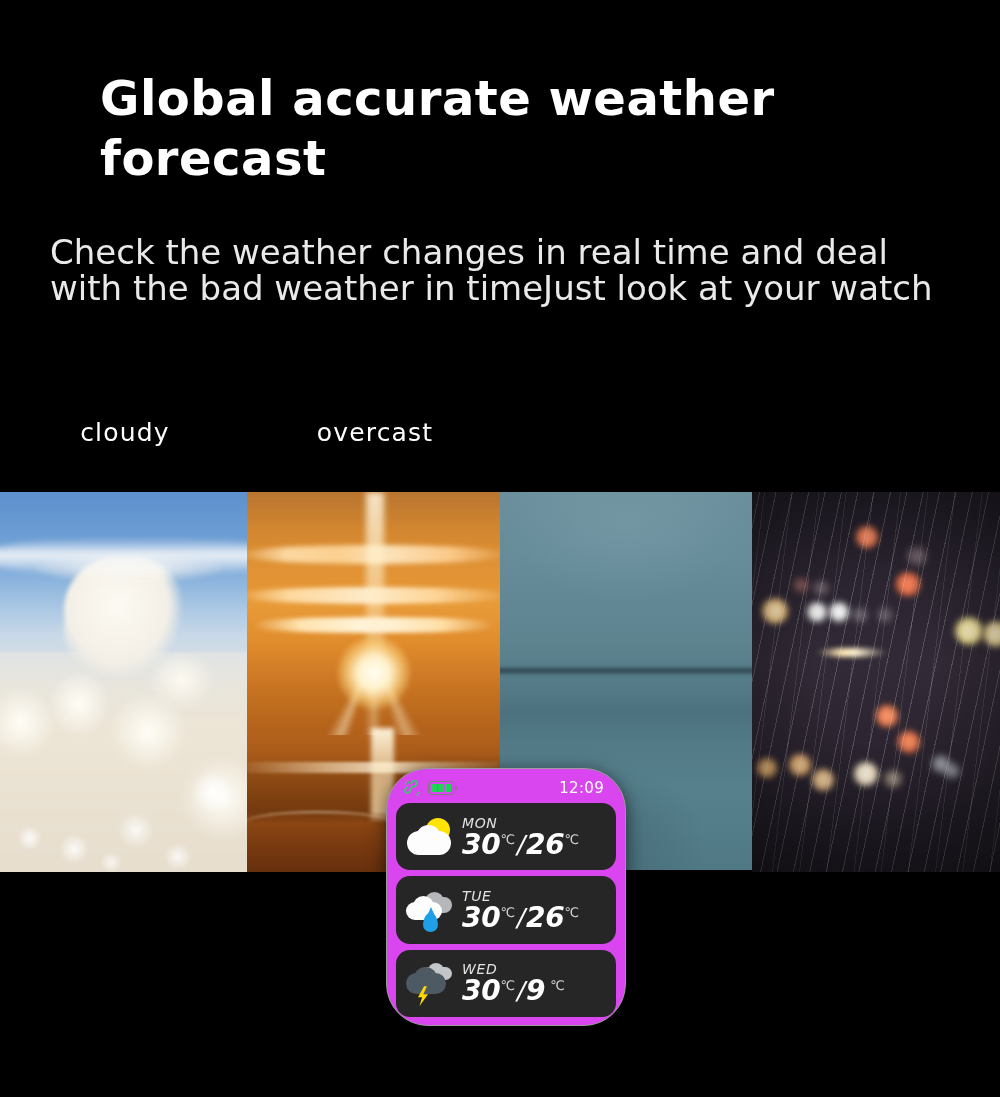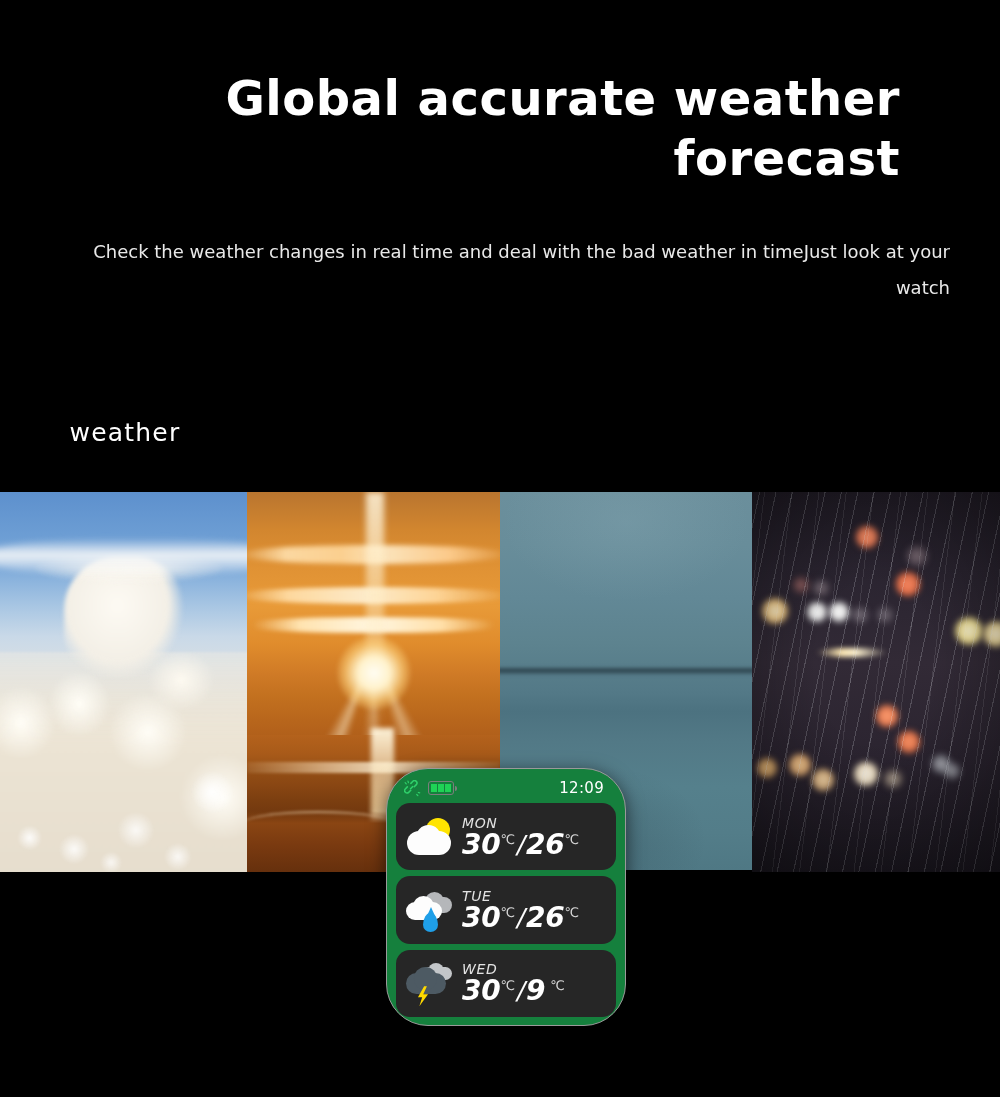--- a/index.html
+++ b/index.html
@@ -13,38 +13,38 @@
 
   body {
     font-family: "DejaVu Sans", sans-serif;
     position: relative;
   }
 
   
   .header {
     width: 1000px;
     padding-top: 68px;
-    text-align: right;
+    text-align: left;
   }
 
   .headline {
     color: #ffffff;
     font-family: "DejaVu Sans", sans-serif;
     font-size: 48px;
     font-weight: 700;
     line-height: 60px;
     letter-spacing: 0.5px;
     max-width: 800px;
     margin: 0 auto;
   }
 
   .subhead {
     color: #e9e9e9;
     font-family: "DejaVu Sans", sans-serif;
-    font-size: 18px;
+    font-size: 34px;
     font-weight: 400;
     line-height: 36px;
     margin: 46px auto 0;
     max-width: 900px;
   }
 
   
   .labels-row {
     position: absolute;
     top: 418px;
@@ -287,21 +287,21 @@
     background: radial-gradient(ellipse 80% 70% at 50% 45%, rgba(0,0,0,0) 30%, rgba(0,0,0,.45) 100%);
   }
 
   
   .watch {
     position: absolute;
     left: 386px;
     top: 768px;
     width: 240px;
     height: 258px;
-    background: #15803d;
+    background: #d946ef;
     border: 1.5px solid #9a9a9a;
     border-radius: 42px;
     padding: 7px 7px 8px 7px;
     display: flex;
     flex-direction: column;
     box-shadow: 0 4px 18px rgba(0,0,0,.6);
     overflow: hidden;
   }
 
   .watch-statusbar {
@@ -504,21 +504,22 @@
 </style>
 </head>
 <body>
 
 <div class="header">
   <h1 class="headline">Global accurate weather forecast</h1>
   <p class="subhead">Check the weather changes in real time and deal with the bad weather in timeJust look at your watch</p>
 </div>
 
 <div class="labels-row">
-  <div class="label-cell">weather</div>
+  <div class="label-cell">cloudy</div>
+  <div class="label-cell">overcast</div>
 </div>
 
 <div class="strip">
 
   <div class="panel p1">
     <div class="p1-deck"></div>
     <div class="p1-puffs"></div>
     <div class="p1-tower"></div>
     <div class="p1-anvil"></div>
     <div class="p1-haze"></div>

